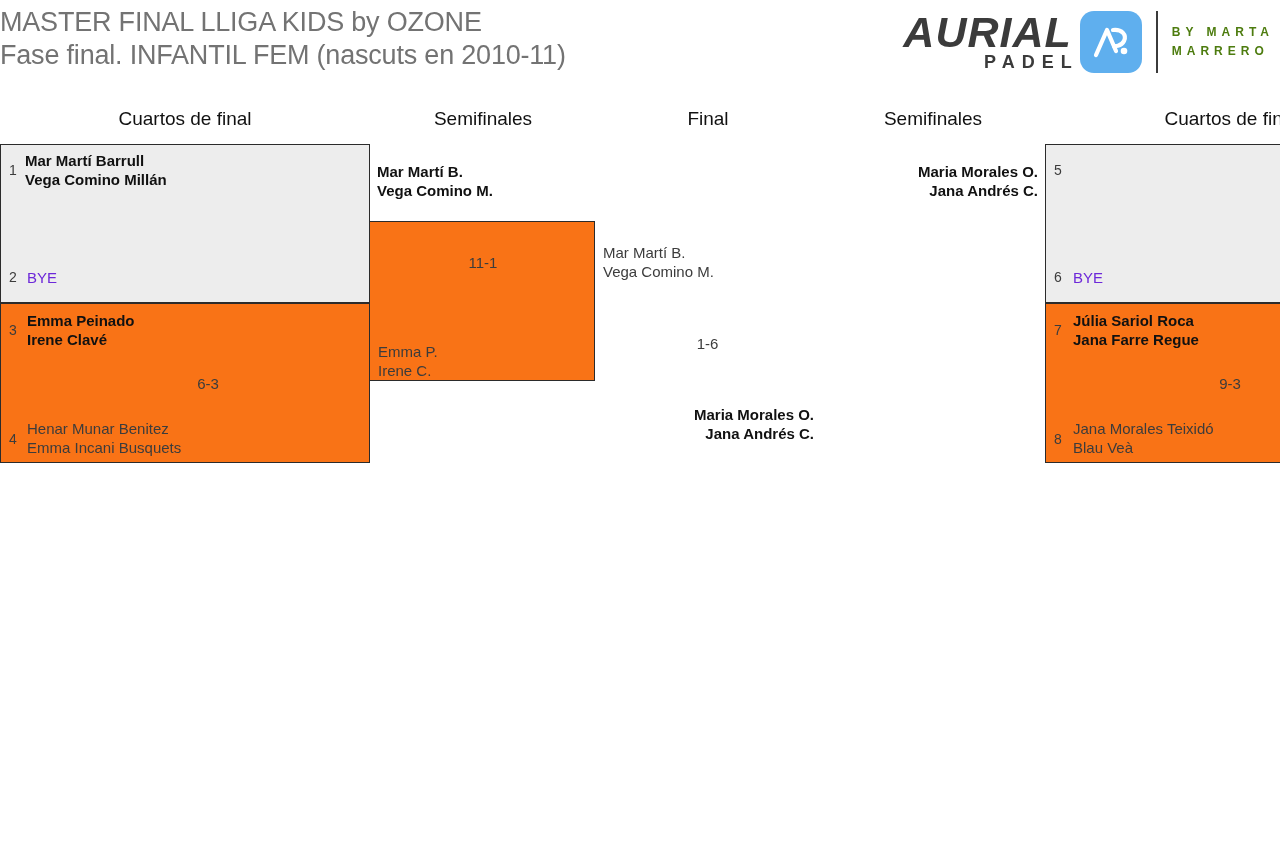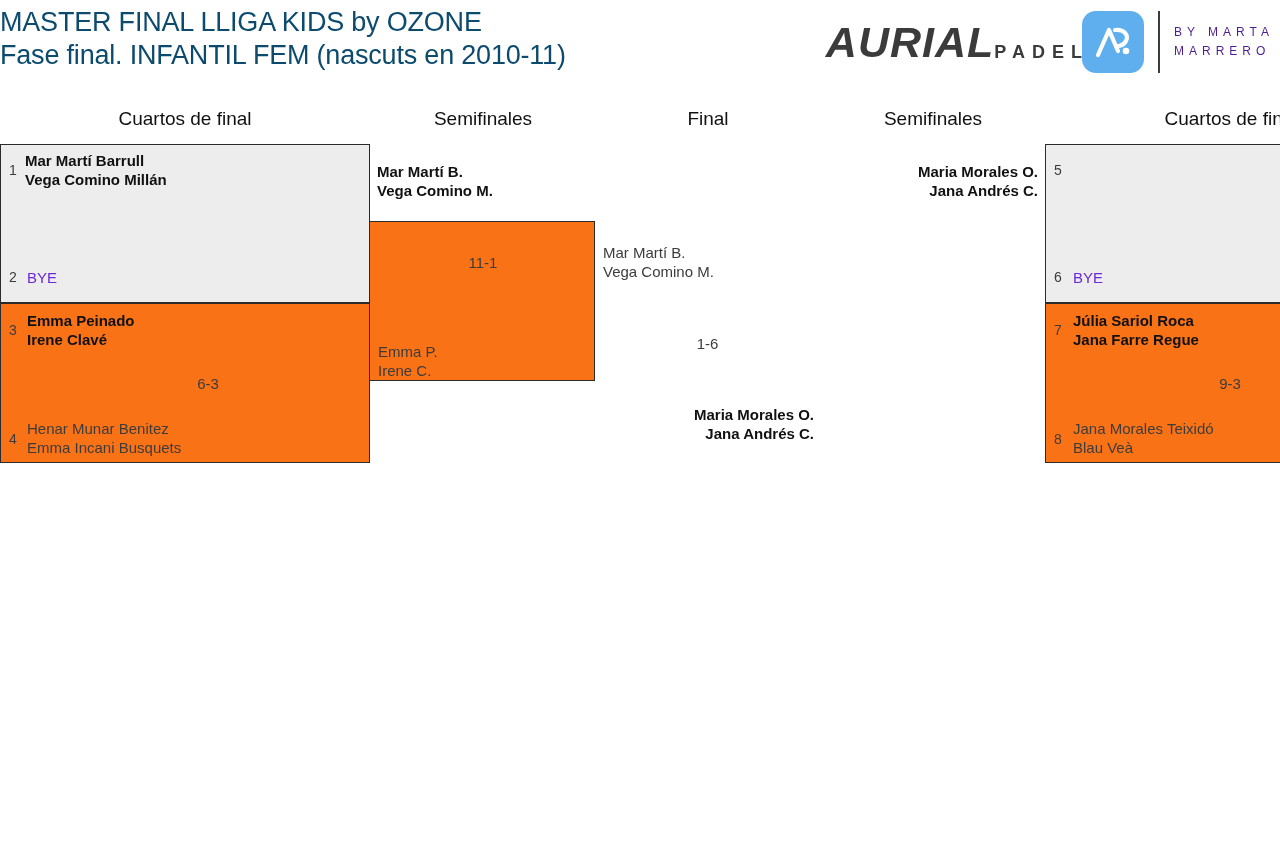--- a/index.html
+++ b/index.html
@@ -15,34 +15,34 @@
   #root { position: relative; width: 1280px; height: 862px; }
 
   
   .title-block {
     position: absolute; left: 0; top: 6px; width: 860px;
   }
   .title-line {
     font-size: 27px;
     line-height: 33px;
     font-weight: 400;
-    color: #0c4a6e;
+    color: #737373;
     letter-spacing: -0.2px;
     white-space: nowrap;
   }
 
   .logo {
     position: absolute; right: 6px; top: 6px;
     height: 72px;
     display: flex; align-items: center; gap: 0px;
   }
   .logo-wordmark {
-    display: flex; flex-direction: row;
+    display: flex; flex-direction: column;
     align-items: flex-end; justify-content: center;
-    margin-right: 0;
+    margin-right: 8px;
   }
   .logo-aurial {
     font-size: 43px;
     font-weight: 700;
     font-style: italic;
     letter-spacing: 1px;
     color: #3b3b3b;
     line-height: 40px;
   }
   .logo-padel {
@@ -58,21 +58,21 @@
     background: #5FAFEE;
     border-radius: 14px;
     display: flex; align-items: center; justify-content: center;
   }
   .logo-divider {
     width: 2px; height: 62px; background: #3b3b3b;
     margin: 0 14px;
   }
   .logo-by {
     display: flex; flex-direction: column; justify-content: center;
-    font-size: 12px; font-weight: 400; color: #4c1d95;
+    font-size: 12px; font-weight: 700; color: #4d7c0f;
     letter-spacing: 5px; line-height: 19px;
   }
 
   
   .round-header {
     position: absolute;
     top: 108px;
     font-size: 19px;
     font-weight: 400;
     color: #111111;

